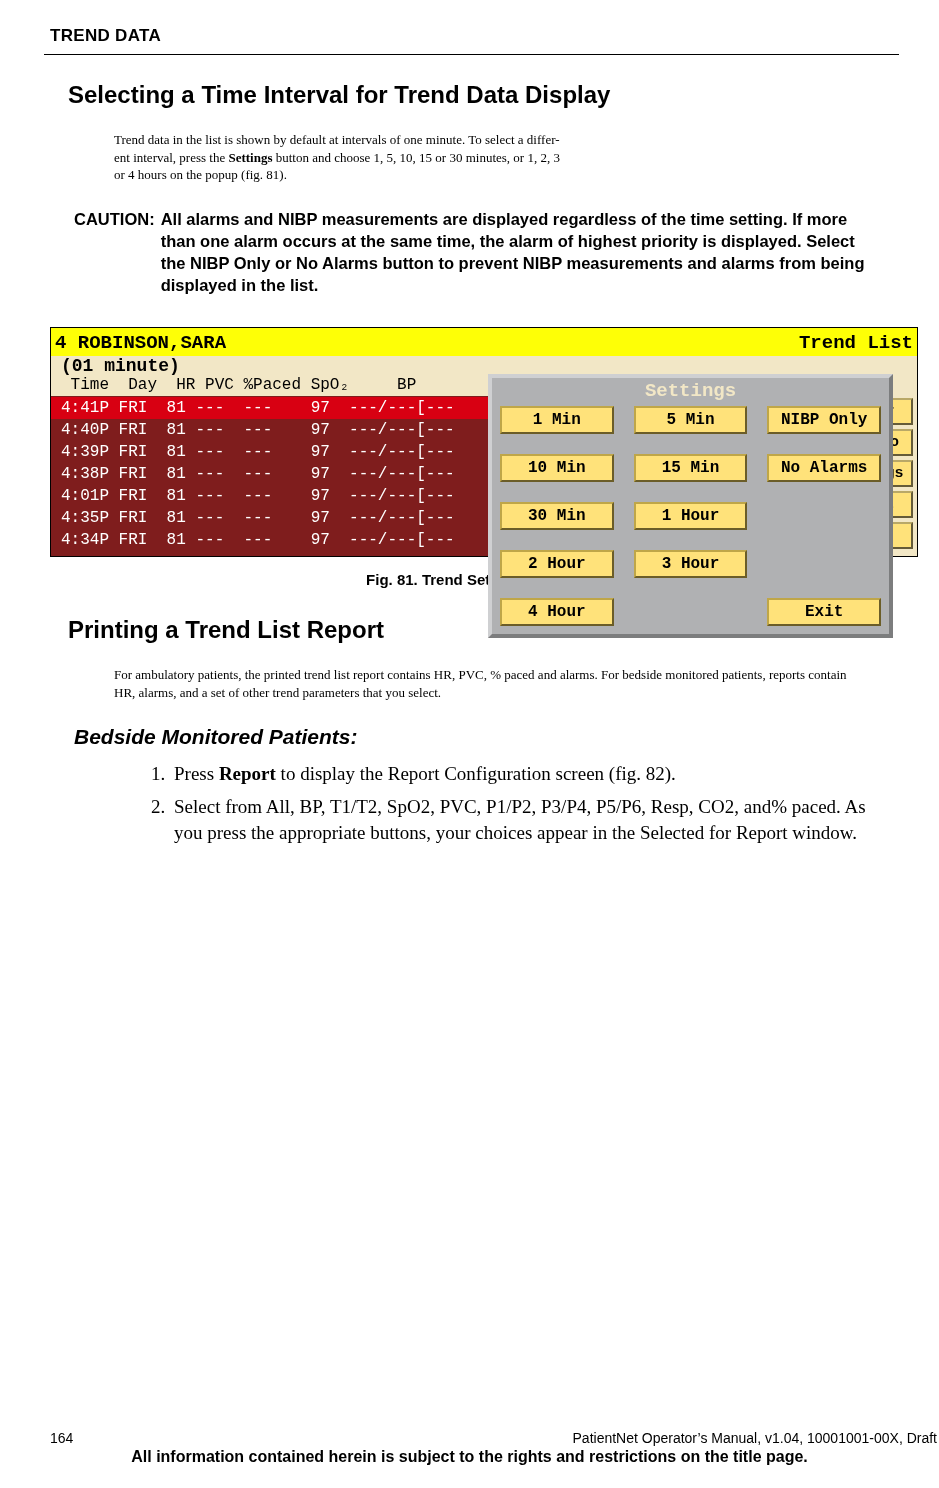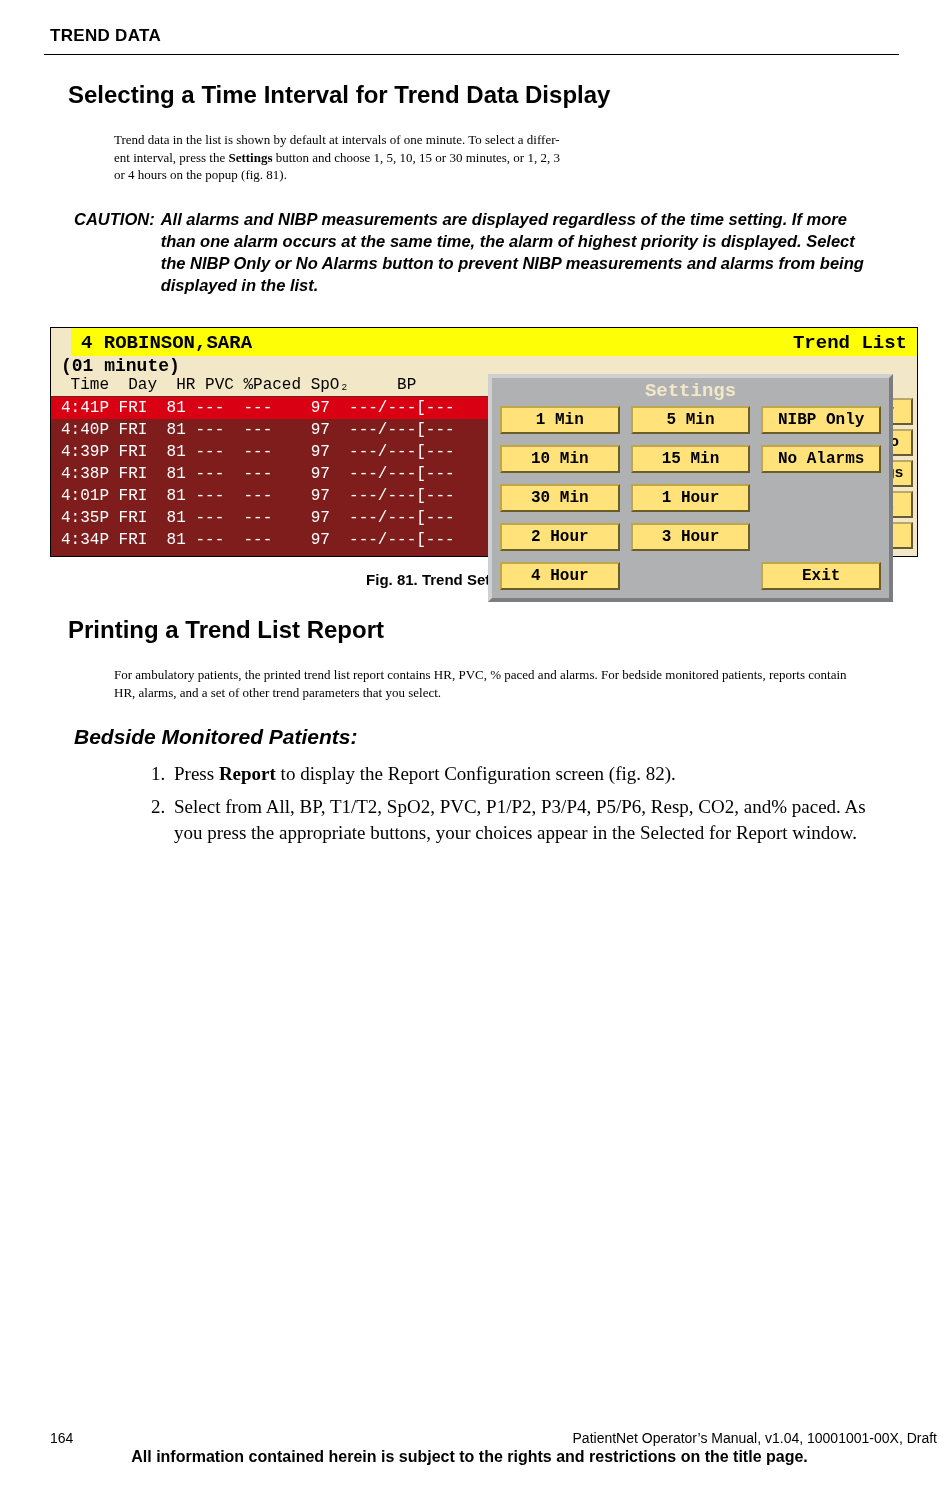--- a/index.html
+++ b/index.html
@@ -37,42 +37,40 @@
     margin: 0 24px 24px 64px;
   }
   .caution-block {
     font-family: Arial, Helvetica, sans-serif;
     font-size: 16.5px;
     font-weight: bold;
     line-height: 1.35;
     margin: 0 24px 30px 24px;
     display: flex;
     gap: 6px;
-    font-style: italic;
   }
   .caution-label { white-space: nowrap; }
   .caution-text  { flex: 1; }
 
   
   .screenshot {
     width: 868px;
     margin: 0 auto 14px;
     font-family: "Courier New", monospace;
     background: #f2e7c6;
     border: 1px solid #000;
     position: relative;
   }
   .ss-title-row {
     display: flex; justify-content: space-between;
-    padding: 4px 10px 2px;
+    padding: 4px 4px 2px;
     background: #feff06;
     font-weight: bold;
     font-size: 19px;
     color: #000;
-    margin-left: 20px;
   }
   .ss-sub {
     padding: 0 10px;
     font-weight: bold;
     font-size: 18px;
     color: #000;
     background: #f2e7c6;
   }
   .ss-head-row {
     padding: 0 10px 2px;
@@ -131,21 +129,21 @@
   .popup-title {
     text-align: center;
     font-weight: bold;
     font-size: 19px;
     color: #f2e7c6;
     padding: 2px 0 4px;
   }
   .popup-grid {
     display: grid;
     grid-template-columns: 1fr 1fr 1fr;
-    gap: 11px;
+    gap: 20px;
     padding: 0 8px 8px;
   }
   .pbtn {
     background: #ffe27a;
     border: 2px outset #bfa648;
     font-weight: bold;
     font-size: 16px;
     text-align: center;
     padding: 3px 0;
     min-height: 26px;

